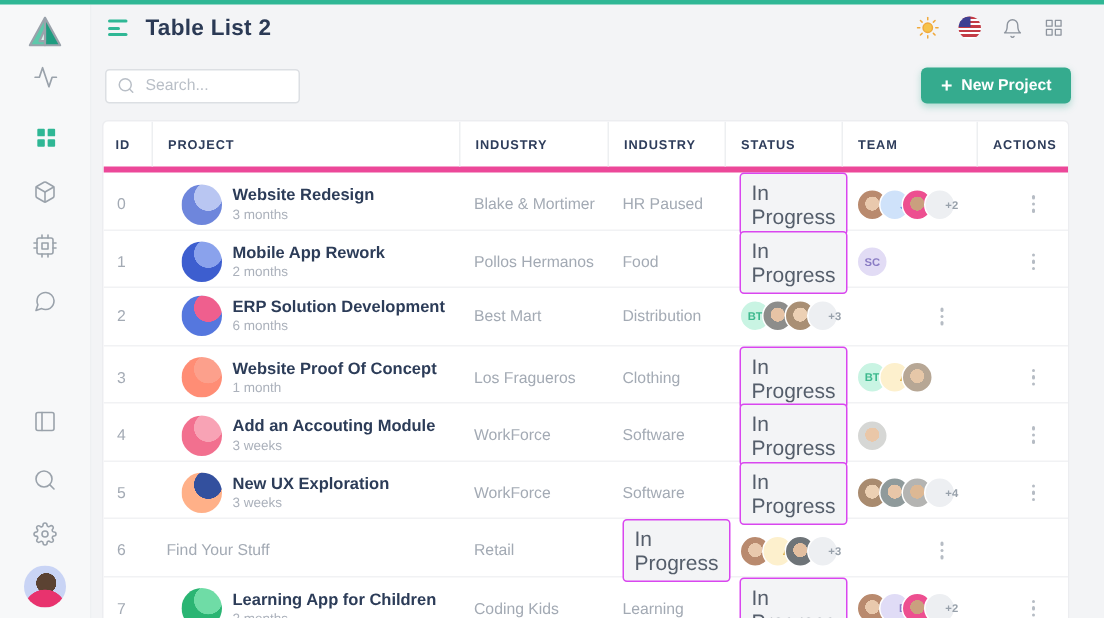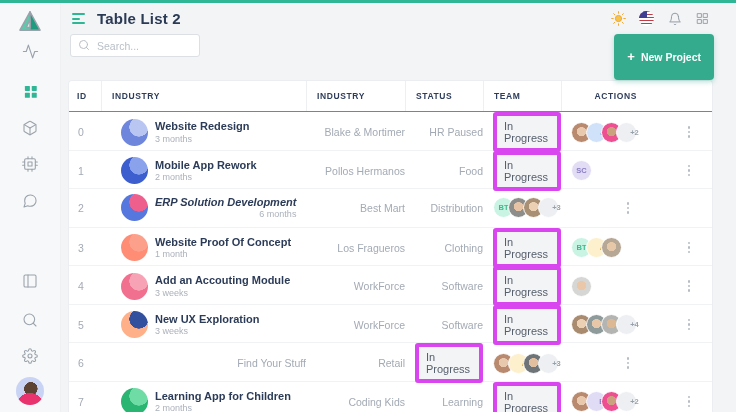--- a/index.html
+++ b/index.html
@@ -35,55 +35,55 @@
   .hamburger i:nth-child(2){width:8px;}
   .hamburger i:nth-child(3){width:13px;}
   .page-title{font-size:15px;font-weight:bold;color:#2b3a55;letter-spacing:.2px;}
   .topbar-right{margin-left:auto;display:flex;align-items:center;gap:13px;}
   .tb-icon{width:15px;height:15px;display:flex;align-items:center;justify-content:center;cursor:pointer;}
   .tb-icon svg{stroke:#8d949e;fill:none;stroke-width:1.6;stroke-linecap:round;stroke-linejoin:round;}
   .flag{width:15px;height:15px;border-radius:50%;overflow:hidden;position:relative;
     background:repeating-linear-gradient(#c33b45 0 1.5px,#fff 1.5px 3px);}
   .flag::after{content:"";position:absolute;left:0;top:0;width:8px;height:7px;background:#3e3f92;}
 
-  .toolbar{height:46px;display:flex;justify-content:space-between;padding:0 22px 0 10px;}
+  .toolbar{height:46px;display:flex;align-items:center;justify-content:space-between;padding:0 22px 0 10px;}
   .search-wrap{position:relative;}
   .search-input{
     width:130px;height:23px;box-sizing:border-box;border:1px solid #dcdfe3;border-radius:3px;
     background:#fff;padding:0 6px 0 26px;font-size:10.5px;color:#55606d;outline:none;
     font-family:"Liberation Sans",sans-serif;
   }
   .search-input::placeholder{color:#b9bfc7;}
   .search-glyph{position:absolute;left:8px;top:5px;}
   .btn-new{
     display:flex;align-items:center;gap:6px;background:#35ab8e;border:none;border-radius:4px;
     color:#fff;font-size:10.5px;font-weight:bold;padding:6px 13px;cursor:pointer;
     box-shadow:0 2px 5px rgba(53,171,142,.35);font-family:"Liberation Sans",sans-serif;
   }
   .btn-new .plus{font-size:13px;font-weight:bold;line-height:10px;}
 
   
   .table-card{margin:0 23px 0 8px;background:#fff;border:1px solid #ecedf0;border-bottom:none;border-radius:4px 4px 0 0;height:340px;overflow:hidden;}
   .grid{display:grid;grid-template-columns:32px 205px 99px 78px 78px 90px 1fr;align-items:center;}
-  .thead{height:30px;border-bottom:1px solid #ec4899;}
+  .thead{height:30px;border-bottom:4px solid #ec4899;}
   .hcell{font-size:8.5px;font-weight:bold;color:#2e3d5b;letter-spacing:.6px;padding-left:10px;
     height:30px;display:flex;align-items:center;border-left:1px solid #edeff1;}
   .hcell:first-child{border-left:none;padding-left:8px;}
   .hcell:last-child{justify-content:flex-end;padding-right:14px;}
   .trow{height:37.5px;border-bottom:1px solid #f1f2f4;cursor:pointer;}
   .c-id{font-size:10.5px;color:#a3aab4;padding-left:9px;}
   .c-project{display:flex;align-items:center;}
   .picon{width:27px;height:27px;border-radius:50%;margin-left:20px;flex:0 0 27px;}
   .pmeta{margin-left:7px;line-height:1.15;}
   .pname{font-size:11px;font-weight:bold;color:#2c3c58;}
   .pdur{font-size:9px;color:#abb1bb;margin-top:1px;}
-  .c-customer,.c-industry{font-size:10.5px;color:#a3aab4;padding-left:10px;text-align:right;}
+  .c-customer,.c-industry{font-size:10.5px;color:#a3aab4;padding-left:10px;}
   .c-status{padding-left:10px;}
-  .badge{display:inline-block;background:#f3f4f6;border:4px solid #d946ef;border-radius:3px;
-    font-size:11px;color:#555e6b;padding:4px 7px;}
+  .badge{display:inline-block;background:#f3f4f6;border:1px solid #d946ef;border-radius:3px;
+    font-size:14px;color:#555e6b;padding:4px 7px;}
   .c-team{display:flex;align-items:center;padding-left:10px;}
   .avatar{
     width:21px;height:21px;border-radius:50%;flex:0 0 21px;box-sizing:border-box;
     display:flex;align-items:center;justify-content:center;
     font-size:7.5px;font-weight:bold;border:1.5px solid #fff;
   }
   .avatar + .avatar{margin-left:-6px;padding-left:16px;}
   .c-actions{display:flex;justify-content:flex-end;padding-right:19px;}
   .dots{display:flex;flex-direction:column;gap:2px;cursor:pointer;padding:3px;}
   .dots i{width:2.5px;height:2.5px;border-radius:50%;background:#b6bcc4;display:block;}
@@ -216,20 +216,21 @@
     </span>
     <button class="btn-new">
       <span class="plus">+</span>
       <span>New Project</span>
     </button>
   </div>
 
   <div class="table-card">
     <div class="grid thead">
         <div class="hcell">ID</div>
+        <div class="hcell">PROJECT</div>
         <div class="hcell">INDUSTRY</div>
         <div class="hcell">INDUSTRY</div>
         <div class="hcell">STATUS</div>
         <div class="hcell">TEAM</div>
         <div class="hcell">ACTIONS</div>
       </div>
     <div>
   <div class="grid trow">
     <div class="c-id">0</div>
     <div class="c-project">
@@ -283,22 +284,22 @@
               <i></i>
             </span>
     </div>
   </div>
 
   <div class="grid trow">
     <div class="c-id">2</div>
     <div class="c-project">
       <span class="picon" style="background: radial-gradient(circle at 66% 30%, rgb(239, 95, 142) 0px, rgb(239, 95, 142) 36%, transparent 37%), rgb(85, 119, 222);"></span>
       <span class="pmeta">
-        <span class="pname" style="display:block;font-style:italic;">ERP Solution Development</span>
-        <span class="pdur" style="display:block;text-align:right;">6 months</span>
+        <span class="pname" style="display:block;">ERP Solution Development</span>
+        <span class="pdur" style="display:block;">6 months</span>
       </span>
     </div>
     <div class="c-customer">Best Mart</div>
     <div class="c-industry">Distribution</div>
     <div class="c-team">
             <span class="avatar" style="background: rgb(201, 244, 227); color: rgb(62, 185, 142);">BT</span>
             <span class="avatar" style="background: radial-gradient(circle at 50% 46%, rgb(230, 195, 165) 0px, rgb(230, 195, 165) 33%, transparent 34%), rgb(141, 141, 139);"></span>
             <span class="avatar" style="background: radial-gradient(circle at 50% 46%, rgb(236, 208, 180) 0px, rgb(236, 208, 180) 33%, transparent 34%), rgb(169, 143, 116);"></span>
             <span class="avatar" style="background: rgb(237, 239, 242); color: rgb(152, 161, 171);">+3</span>
           </div>

